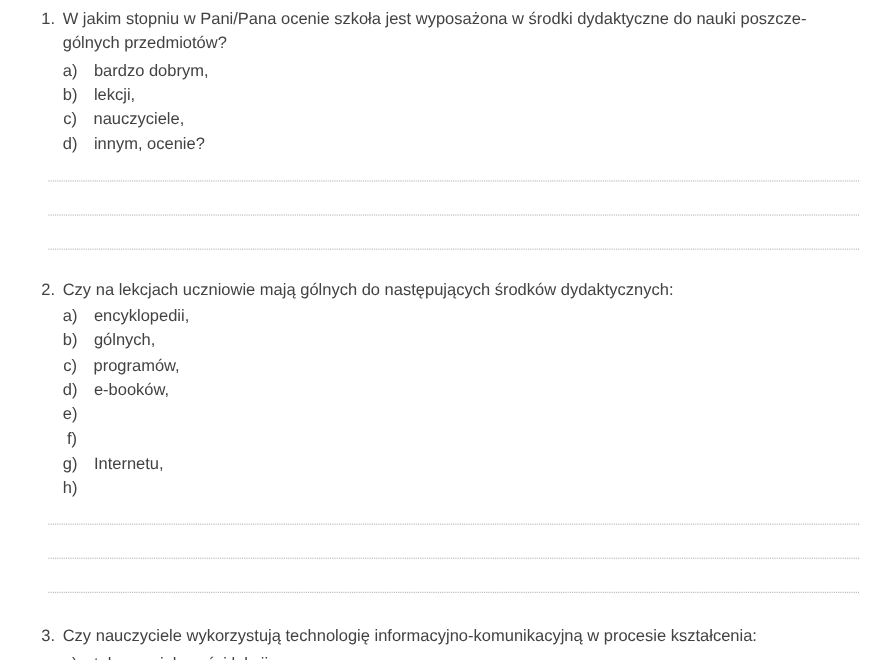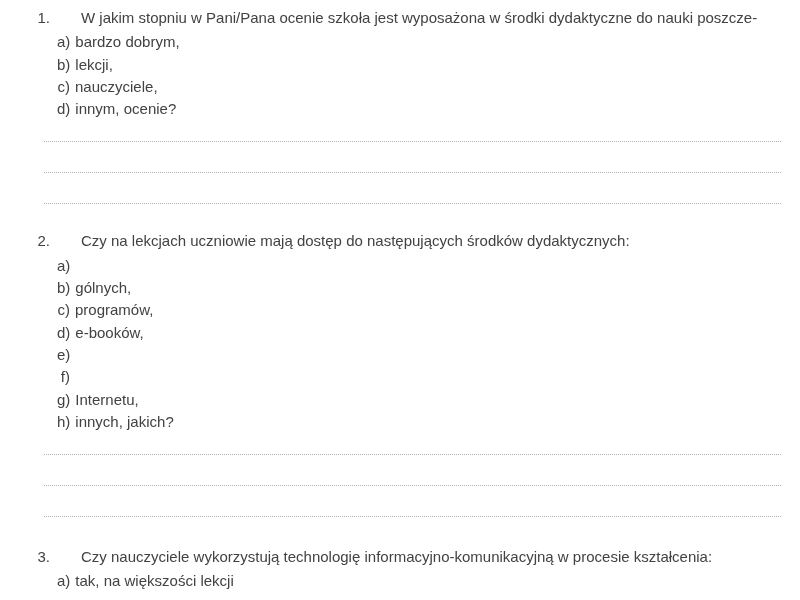--- a/index.html
+++ b/index.html
@@ -27,41 +27,40 @@
   }
   .q-num {
     flex: 0 0 50px;
     text-align: right;
     white-space: nowrap;
   }
   .q-text {
     padding-left: 7px;
     flex: 1;
     min-width: 0;
-    margin-left: 24px;
   }
   .q-line {
     display: block;
     white-space: nowrap;
   }
   .options {
     margin-left: 57px;
     margin-top: 2px;
     line-height: 22.3px;
   }
   .option {
     display: flex;
   }
   .opt-label {
     flex: 0 0 13px;
     text-align: right;
     white-space: nowrap;
   }
   .opt-text {
-    padding-left: 5px;
+    padding-left: 15px;
     white-space: nowrap;
   }
   .answers {
     margin-left: 44px;
     width: 737px;
   }
   .answer-line {
     height: 30px;
     border-bottom: 1px dotted #b3b3b3;
   }
@@ -78,20 +77,21 @@
 </head>
 <body>
 
 <div class="page">
 
   <section class="question-block q1">
     <div class="q-row">
       <span class="q-num">1.</span>
       <div class="q-text">
         <span class="q-line">W jakim stopniu w Pani/Pana ocenie szkoła jest wyposażona w środki dydaktyczne do nauki poszcze-</span>
+        <span class="q-line">gólnych przedmiotów?</span>
       </div>
     </div>
     <div class="options">
       <div class="option">
         <span class="opt-label">a)</span>
         <span class="opt-text">bardzo dobrym,</span>
       </div>
       <div class="option">
         <span class="opt-label">b)</span>
         <span class="opt-text">lekcji,</span>
@@ -109,26 +109,27 @@
       <div class="answer-line"></div>
       <div class="answer-line"></div>
       <div class="answer-line"></div>
     </div>
   </section>
 
   <section class="question-block q2">
     <div class="q-row">
       <span class="q-num">2.</span>
       <div class="q-text">
-        <span class="q-line">Czy na lekcjach uczniowie mają dostęp do następujących środków dydaktycznych:</span>
+        <span class="q-line">Czy na lekcjach uczniowie mają gólnych do następujących środków dydaktycznych:</span>
       </div>
     </div>
     <div class="options">
       <div class="option">
         <span class="opt-label">a)</span>
+        <span class="opt-text">encyklopedii,</span>
       </div>
       <div class="option">
         <span class="opt-label">b)</span>
         <span class="opt-text">gólnych,</span>
       </div>
       <div class="option">
         <span class="opt-label">c)</span>
         <span class="opt-text">programów,</span>
       </div>
       <div class="option">
@@ -140,21 +141,20 @@
       </div>
       <div class="option">
         <span class="opt-label">f)</span>
       </div>
       <div class="option">
         <span class="opt-label">g)</span>
         <span class="opt-text">Internetu,</span>
       </div>
       <div class="option">
         <span class="opt-label">h)</span>
-        <span class="opt-text">innych, jakich?</span>
       </div>
     </div>
     <div class="answers">
       <div class="answer-line"></div>
       <div class="answer-line"></div>
       <div class="answer-line"></div>
     </div>
   </section>
 
   <section class="question-block q3">

